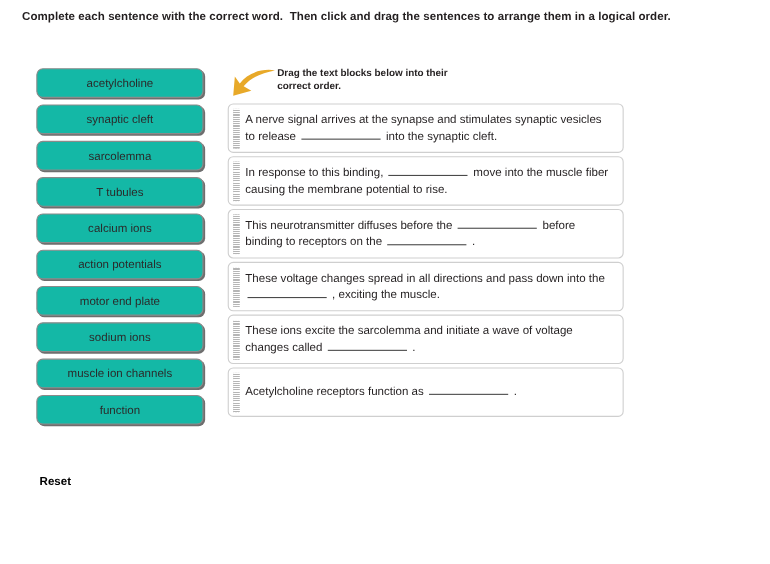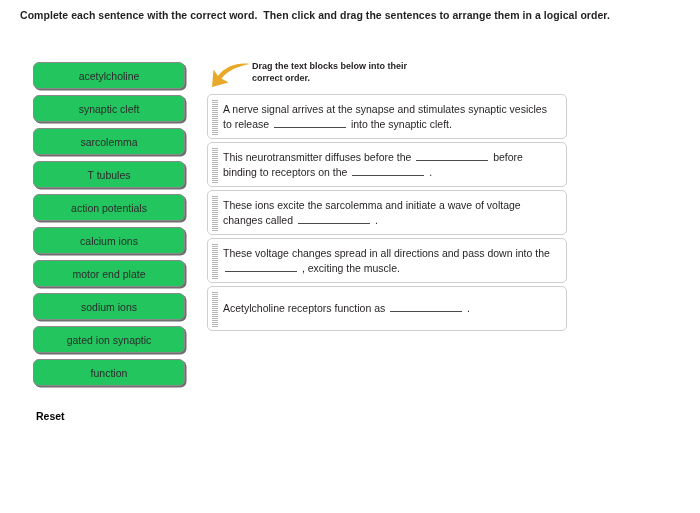--- a/index.html
+++ b/index.html
@@ -35,38 +35,38 @@
     left: 33px;
     top: 62px;
     width: 152px;
   }
   .word-chip {
     position: relative;
     box-sizing: border-box;
     width: 152px;
     height: 27px;
     margin-bottom: 6px;
-    background: #22c55e;
+    background: #14b8a6;
     border: 1px solid #8a8a8a;
     border-radius: 6px;
     box-shadow: 1.5px 1.5px 0 0 #6e6e6e;
     display: flex;
     align-items: center;
     justify-content: center;
     font-size: 10.5px;
     color: #2b2b2b;
     cursor: move;
     user-select: none;
   }
 
   
   #reset-link {
     position: absolute;
     left: 36px;
-    top: 410px;
+    top: 432px;
     font-size: 10.5px;
     font-weight: bold;
     color: #000000;
     cursor: pointer;
   }
 
   
   #drop-panel {
     position: absolute;
     left: 207px;
@@ -159,33 +159,33 @@
     <div class="word-chip">
       <span>synaptic cleft</span>
     </div>
     <div class="word-chip">
       <span>sarcolemma</span>
     </div>
     <div class="word-chip">
       <span>T tubules</span>
     </div>
     <div class="word-chip">
+      <span>calcium ions</span>
+    </div>
+    <div class="word-chip">
       <span>action potentials</span>
     </div>
     <div class="word-chip">
-      <span>calcium ions</span>
-    </div>
-    <div class="word-chip">
       <span>motor end plate</span>
     </div>
     <div class="word-chip">
       <span>sodium ions</span>
     </div>
     <div class="word-chip">
-      <span>gated ion synaptic</span>
+      <span>muscle ion channels</span>
     </div>
     <div class="word-chip">
       <span>function</span>
     </div>
   </div>
 
 <div id="reset-link">Reset</div>
 
 <div id="drop-panel">
 
@@ -199,28 +199,32 @@
     </div>
   </div>
 
   <div id="sentence-list">
       <div class="sentence-block">
         <div class="drag-grip"></div>
         <div class="sentence-text"><span>A nerve signal arrives at the synapse and stimulates synaptic vesicles to release </span><span class="blank"></span><span> into the synaptic cleft.</span></div>
       </div>
       <div class="sentence-block">
         <div class="drag-grip"></div>
+        <div class="sentence-text"><span>In response to this binding, </span><span class="blank"></span><span> move into the muscle fiber causing the membrane potential to rise.</span></div>
+      </div>
+      <div class="sentence-block">
+        <div class="drag-grip"></div>
         <div class="sentence-text"><span>This neurotransmitter diffuses before the </span><span class="blank"></span><span> before binding to receptors on the </span><span class="blank"></span><span> .</span></div>
       </div>
       <div class="sentence-block">
         <div class="drag-grip"></div>
+        <div class="sentence-text"><span>These voltage changes spread in all directions and pass down into the </span><span class="blank"></span><span> , exciting the muscle.</span></div>
+      </div>
+      <div class="sentence-block">
+        <div class="drag-grip"></div>
         <div class="sentence-text"><span>These ions excite the sarcolemma and initiate a wave of voltage changes called </span><span class="blank"></span><span> .</span></div>
       </div>
       <div class="sentence-block">
         <div class="drag-grip"></div>
-        <div class="sentence-text"><span>These voltage changes spread in all directions and pass down into the </span><span class="blank"></span><span> , exciting the muscle.</span></div>
-      </div>
-      <div class="sentence-block">
-        <div class="drag-grip"></div>
         <div class="sentence-text"><span>Acetylcholine receptors function as </span><span class="blank"></span><span> .</span></div>
       </div>
     </div>
 </div>
 
 </body></html>

